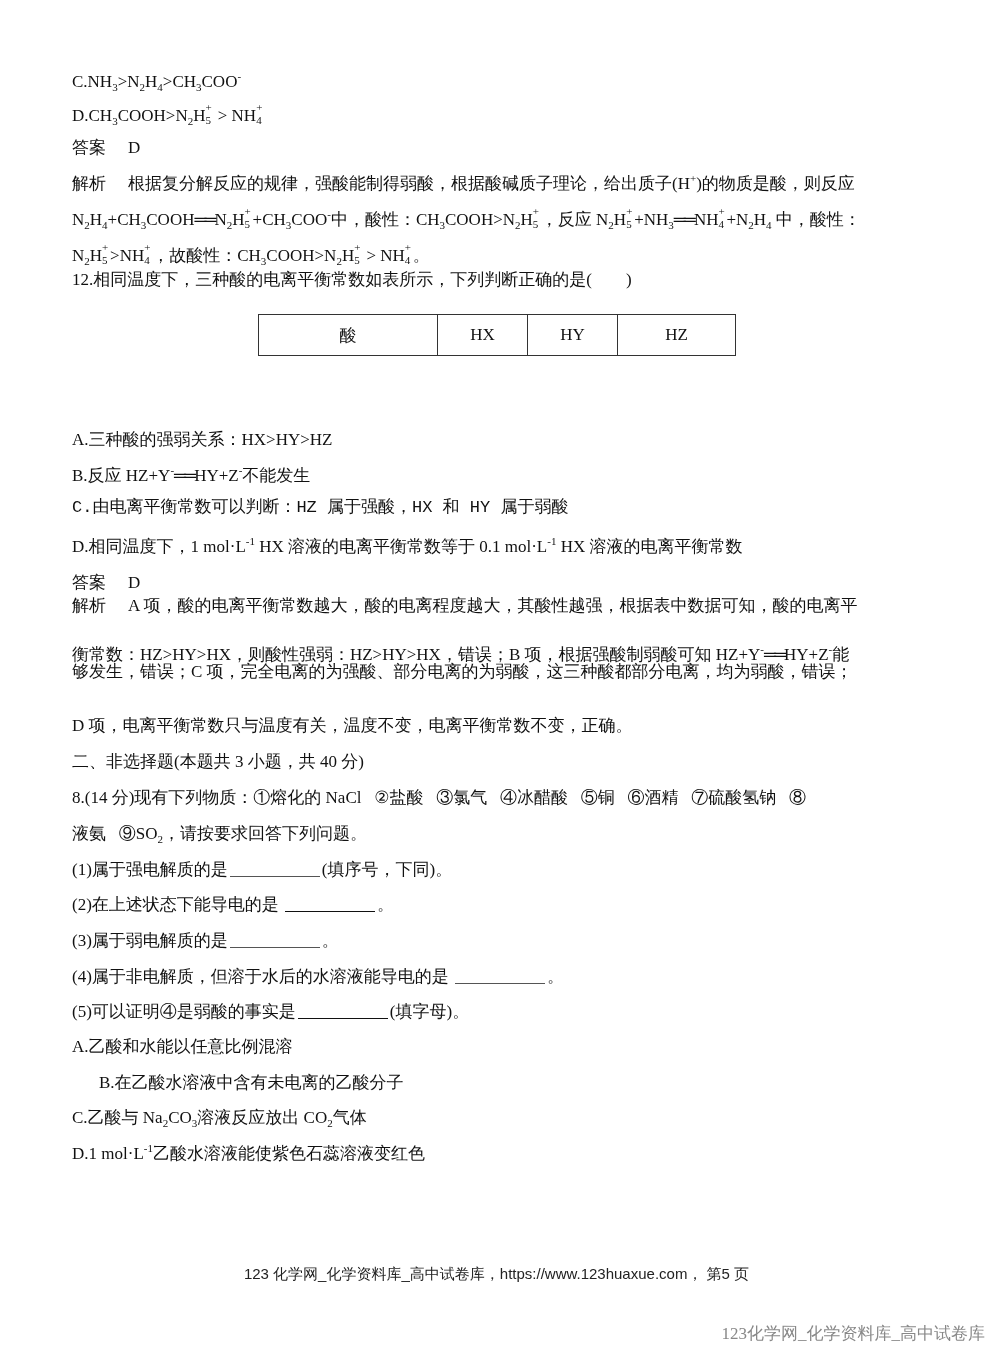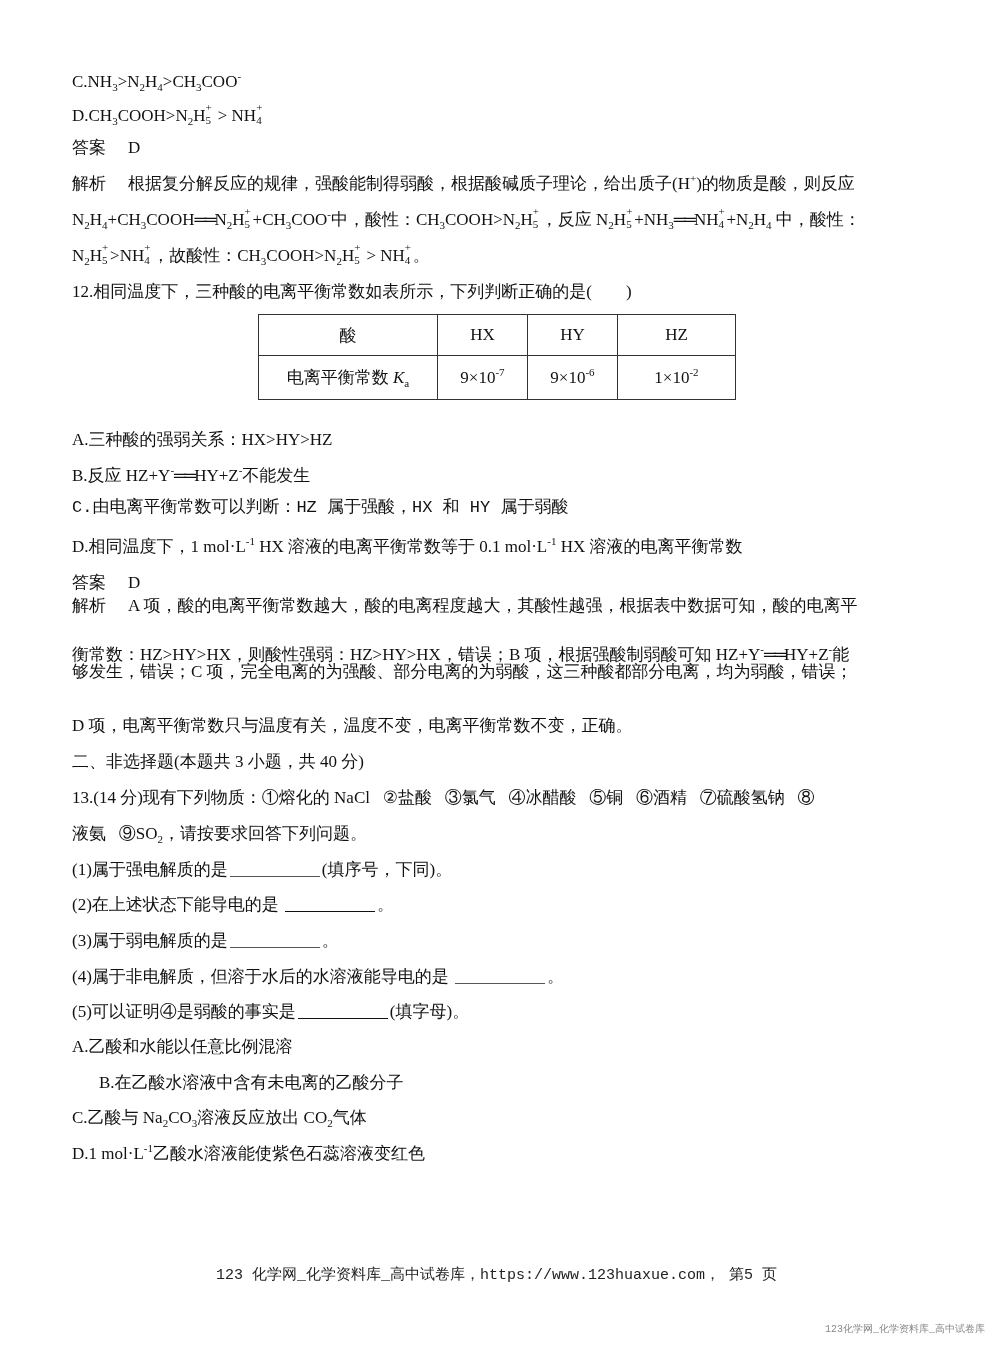--- a/index.html
+++ b/index.html
@@ -24,75 +24,69 @@
     position: absolute; left: 258px; top: 314px;
     border-collapse: collapse; width: 478px;
   }
   table.ka td {
     border: 1px solid #333; text-align: center; font-size: 17px;
   }
   table.ka tr.r1 td { height: 38px; }
   table.ka tr.r2 td { height: 41px; }
   .footer {
     position: absolute; top: 1265px; left: 0; width: 993px; text-align: center;
-    font-family: Liberation Mono, monospace; font-size: 15px; color: #222;
+    font-family: Liberation Sans, sans-serif; font-size: 15px; color: #222;
   }
   .watermark {
     position: absolute; top: 1322px; right: 8px;
-    font-family: Liberation Mono, monospace; font-size: 10px; color: #888;
+    font-family: Liberation Serif, serif; font-size: 17px; color: #888;
   }
 </style>
 </head>
 <body>
 
 <div class="line" style="top:70px;">C.NH<sub>3</sub>&gt;N<sub>2</sub>H<sub>4</sub>&gt;CH<sub>3</sub>COO<sup>-</sup></div>
 <div class="line" style="top:104px;">D.CH<sub>3</sub>COOH&gt;N<sub>2</sub>H<span class="ion"><span class="p">+</span><span class="n">5</span></span> &gt; NH<span class="ion"><span class="p">+</span><span class="n">4</span></span></div>
 <div class="line" style="top:136px;">
   <span>答案</span><span class="gap"></span><span>D</span>
 </div>
 <div class="line" style="top:172px;">
   <span>解析</span><span class="gap"></span>根据复分解反应的规律，强酸能制得弱酸，根据酸碱质子理论，给出质子(H<sup>+</sup>)的物质是酸，则反应
 </div>
 <div class="line" style="top:208px;">N<sub>2</sub>H<sub>4</sub>+CH<sub>3</sub>COOH<span class="eqsign">══</span>N<sub>2</sub>H<span class="ion"><span class="p">+</span><span class="n">5</span></span>+CH<sub>3</sub>COO<sup>-</sup>中，酸性：CH<sub>3</sub>COOH&gt;N<sub>2</sub>H<span class="ion"><span class="p">+</span><span class="n">5</span></span>，反应 N<sub>2</sub>H<span class="ion"><span class="p">+</span><span class="n">5</span></span>+NH<sub>3</sub><span class="eqsign">══</span>NH<span class="ion"><span class="p">+</span><span class="n">4</span></span>+N<sub>2</sub>H<sub>4</sub> 中，酸性：</div>
 <div class="line" style="top:244px;">N<sub>2</sub>H<span class="ion"><span class="p">+</span><span class="n">5</span></span>&gt;NH<span class="ion"><span class="p">+</span><span class="n">4</span></span>，故酸性：CH<sub>3</sub>COOH&gt;N<sub>2</sub>H<span class="ion"><span class="p">+</span><span class="n">5</span></span> &gt; NH<span class="ion"><span class="p">+</span><span class="n">4</span></span>。</div>
 
-<div class="line" style="top:280px;font-family:Liberation Serif, serif;">12.相同温度下，三种酸的电离平衡常数如表所示，下列判断正确的是(　　)</div>
+<div class="line" style="top:268px;font-family:Liberation Serif, serif;">12.相同温度下，三种酸的电离平衡常数如表所示，下列判断正确的是(　　)</div>
 
 <table class="ka">
   <tbody>
       <tr class="r1">
     <td style="width:176px;">酸</td>
     <td style="width:87px;">HX</td>
     <td style="width:87px;">HY</td>
     <td>HZ</td>
-  </tr>
-  <tr class="r2">
-    <td><span>电离平衡常数</span> <i>K</i><sub>a</sub></td>
-    <td><span>9×10</span><sup>-7</sup></td>
-    <td><span>9×10</span><sup>-6</sup></td>
-    <td><span>1×10</span><sup>-2</sup></td>
   </tr>
 </tbody>
   </table>
 
 <div class="line" style="top:428px;">A.三种酸的强弱关系：HX&gt;HY&gt;HZ</div>
 <div class="line" style="top:464px;"><span>B.反应 HZ+Y</span><sup>-</sup><span class="eqsign">══</span><span>HY+Z</span><sup>-</sup><span>不能发生</span></div>
 <div class="line" style="top:496px;font-family:Liberation Mono, monospace;">C.由电离平衡常数可以判断：HZ 属于强酸，HX 和 HY 属于弱酸</div>
 <div class="line" style="top:535px;"><span>D.相同温度下，1 mol·L</span><sup>-1</sup><span> HX 溶液的电离平衡常数等于 0.1 mol·L</span><sup>-1</sup><span> HX 溶液的电离平衡常数</span></div>
 <div class="line" style="top:571px;"><span>答案</span><span class="gap"></span><span>D</span></div>
 
 <div class="line" style="top:594px;"><span>解析</span><span class="gap"></span><span>A 项，酸的电离平衡常数越大，酸的电离程度越大，其酸性越强，根据表中数据可知，酸的电离平</span></div>
 <div class="line" style="top:643px;"><span>衡常数：HZ&gt;HY&gt;HX，则酸性强弱：HZ&gt;HY&gt;HX，错误；B 项，根据强酸制弱酸可知 HZ+Y</span><sup>-</sup><span class="eqsign">══</span><span>HY+Z</span><sup>-</sup><span>能</span></div>
 <div class="line" style="top:660px;">够发生，错误；C 项，完全电离的为强酸、部分电离的为弱酸，这三种酸都部分电离，均为弱酸，错误；</div>
 <div class="line" style="top:714px;">D 项，电离平衡常数只与温度有关，温度不变，电离平衡常数不变，正确。</div>
 
 <div class="line" style="top:750px;">二、非选择题(本题共 3 小题，共 40 分)</div>
 
 <div class="line" style="top:786px;">
-  <span>13.(14 分)现有下列物质：</span><span>①熔化的 NaCl</span>&nbsp;&nbsp;&nbsp;<span>②盐酸</span>&nbsp;&nbsp;&nbsp;<span>③氯气</span>&nbsp;&nbsp;&nbsp;<span>④冰醋酸</span>&nbsp;&nbsp;&nbsp;<span>⑤铜</span>&nbsp;&nbsp;&nbsp;<span>⑥酒精</span>&nbsp;&nbsp;&nbsp;<span>⑦硫酸氢钠</span>&nbsp;&nbsp;&nbsp;<span>⑧</span>
+  <span>8.(14 分)现有下列物质：</span><span>①熔化的 NaCl</span>&nbsp;&nbsp;&nbsp;<span>②盐酸</span>&nbsp;&nbsp;&nbsp;<span>③氯气</span>&nbsp;&nbsp;&nbsp;<span>④冰醋酸</span>&nbsp;&nbsp;&nbsp;<span>⑤铜</span>&nbsp;&nbsp;&nbsp;<span>⑥酒精</span>&nbsp;&nbsp;&nbsp;<span>⑦硫酸氢钠</span>&nbsp;&nbsp;&nbsp;<span>⑧</span>
 </div>
 <div class="line" style="top:822px;"><span>液氨</span>&nbsp;&nbsp;&nbsp;<span>⑨SO</span><sub>2</sub><span>，请按要求回答下列问题。</span></div>
 
 <div class="line" style="top:858px;"><span>(1)属于强电解质的是</span><span class="blank"></span><span>(填序号，下同)。</span></div>
 <div class="line" style="top:893px;"><span>(2)在上述状态下能导电的是</span> <span class="blank" style="border-bottom:1.5px solid #111;"></span><span>。</span></div>
 <div class="line" style="top:929px;"><span>(3)属于弱电解质的是</span><span class="blank"></span><span>。</span></div>
 <div class="line" style="top:965px;"><span>(4)属于非电解质，但溶于水后的水溶液能导电的是</span> <span class="blank"></span><span>。</span></div>
 <div class="line" style="top:1000px;"><span>(5)可以证明④是弱酸的事实是</span><span class="blank" style="border-bottom:1.5px solid #111;"></span><span>(填字母)。</span></div>
 
 <div class="line" style="top:1035px;">A.乙酸和水能以任意比例混溶</div>

